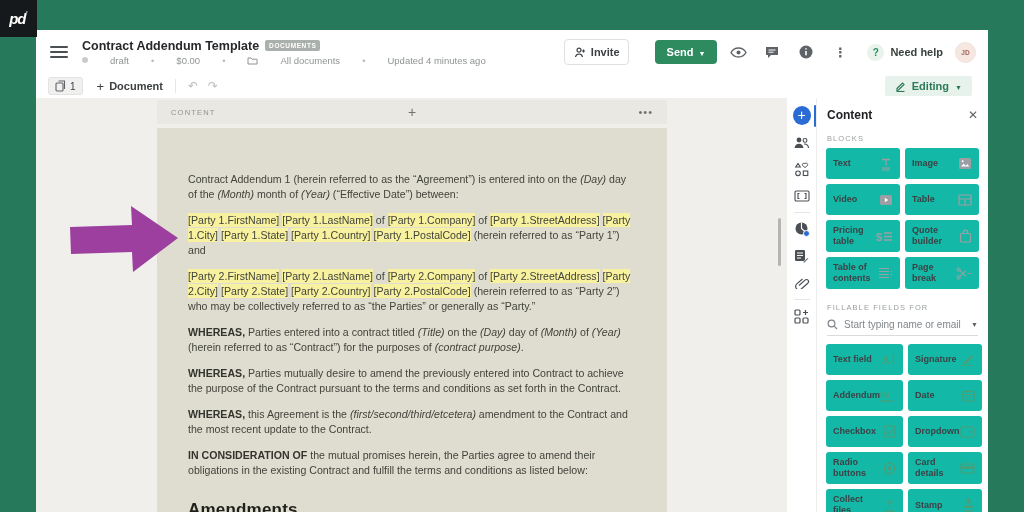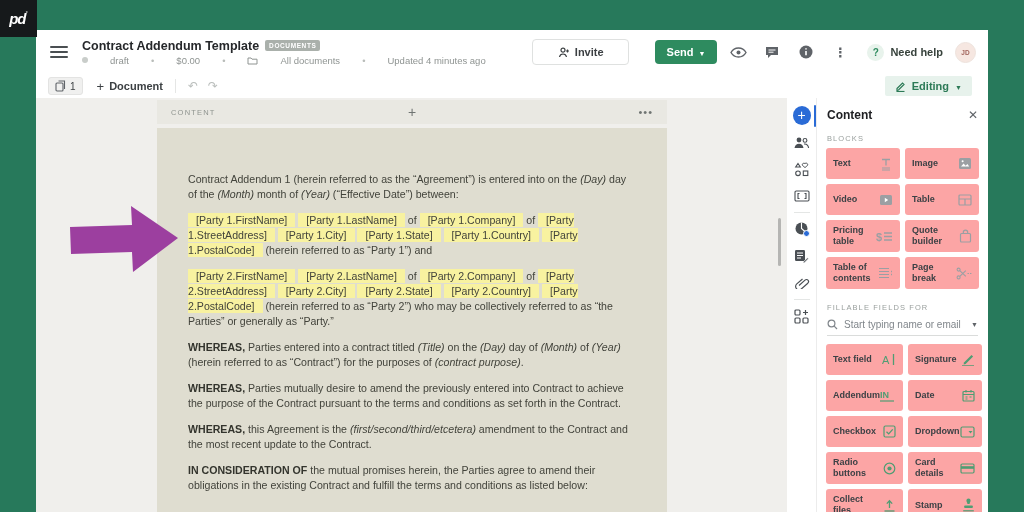--- a/index.html
+++ b/index.html
@@ -19,21 +19,21 @@
   .hamburger i { display:block; height:2px; background:#4a4f52; border-radius:1px; }
   .title-wrap { display:flex; flex-direction:column; gap:2px; }
   .title-row { display:flex; align-items:center; gap:6px; }
   .doc-title { font-size:12.5px; font-weight:bold; color:#26282b; }
   .badge { background:#aab0ab; color:#fff; font-size:6.5px; font-weight:bold; letter-spacing:.6px; padding:2px 4px; border-radius:2px; }
   .meta-row { display:flex; align-items:center; gap:22px; font-size:9.5px; color:#8f9492; }
   .meta-dot { width:6px; height:6px; border-radius:50%; background:#c9cdca; display:inline-block; }
   .meta-sep { color:#b9bdba; }
   .spacer { flex:1; }
   .btn { display:flex; align-items:center; gap:5px; border-radius:4px; font-size:11px; font-weight:bold; cursor:pointer; }
-  .btn-invite { background:#fff; border:1px solid #dfe1e0; color:#3c4043; padding:6px 24px; }
+  .btn-invite { background:#fff; border:1px solid #dfe1e0; color:#3c4043; padding:6px 8px; }
   .btn-send { background:#2e8b5f; color:#fff; padding:6px 12px; margin-left:26px; }
   .caret { font-size:7px; position:relative; top:1px; }
   .top-ico { width:26px; height:26px; display:flex; align-items:center; justify-content:center; margin-left:8px; cursor:pointer; color:#5f6368; }
   .kebab { font-size:13px; color:#5f6368; font-weight:bold; letter-spacing:0; }
   .help { display:flex; align-items:center; gap:6px; margin-left:14px; cursor:pointer; }
   .qmark { width:17px; height:17px; border-radius:50%; background:#e8f3ec; color:#2e8b5f; font-size:10px; font-weight:bold; display:flex; align-items:center; justify-content:center; }
   .help-label { font-size:11px; font-weight:bold; color:#37423c; }
   .avatar { width:21px; height:21px; border-radius:50%; background:#f6e7e1; color:#a2645c; font-size:6.5px; font-weight:bold; display:flex; align-items:center; justify-content:center; margin-left:12px; cursor:pointer; border:1px solid #eee3dd; }
 
   
@@ -51,42 +51,42 @@
   .canvas { width:751px; position:relative; background:#f0efec; overflow:hidden; }
   .band { position:absolute; left:121px; top:2px; width:510px; height:24px; background:#e9e8e2; display:flex; align-items:center; padding:0 14px; }
   .band-label { font-size:7.5px; letter-spacing:1.2px; color:#8f948f; }
   .band-plus { position:absolute; left:0; right:0; text-align:center; font-size:14px; color:#6f7472; cursor:pointer; }
   .band-more { margin-left:auto; font-size:11px; color:#6f7472; letter-spacing:1px; cursor:pointer; position:relative; }
   .page { position:absolute; left:121px; top:30px; width:510px; bottom:0; background:#dfddd0; padding:44px 34px 0 31px; }
   .doc-text { font-size:10.6px; line-height:15px; color:#42433b; }
   .doc-text p { margin-bottom:11px; }
   .doc-text .b { font-weight:bold; color:#33342d; }
   .doc-text .i { font-style:italic; }
-  .doc-text .hl { background:#f8f2a0; padding:1px 8px; }
+  .doc-text .hl { background:#f8f2a0; padding:1px 0; }
   .doc-heading { font-size:17px; font-weight:bold; color:#1f201b; margin-top:22px; letter-spacing:.2px; }
   .canvas-scrollthumb { position:absolute; right:6px; top:120px; width:3px; height:48px; background:#b5b5b3; border-radius:2px; cursor:pointer; }
 
   
   .anno-arrow { position:absolute; left:66px; top:196px; z-index:9; pointer-events:none; }
 
   
   .sidebar { flex:1; display:flex; min-width:0; }
   .rail { width:29px; display:flex; flex-direction:column; align-items:center; padding-top:8px; gap:9px; position:relative; }
   .rail .active-bar { position:absolute; right:0; top:7px; width:2px; height:22px; background:#2a6bd6; border-radius:1px; }
   .rail-ico { width:18px; height:18px; display:flex; align-items:center; justify-content:center; cursor:pointer; position:relative; }
   .rail-hr { width:16px; height:1px; background:#e4e6e5; margin:-2px 0; }
   .add-circle { width:19px; height:19px; border-radius:50%; background:#2a6bd6; color:#fff; font-size:14px; line-height:1; display:flex; align-items:center; justify-content:center; }
 
   .panel { flex:1; border-left:1px solid #ececec; display:flex; flex-direction:column; padding:0 0 6px; overflow:hidden; }
   .panel-head { display:flex; align-items:center; padding:10px 10px 6px; }
   .panel-title { font-size:12px; font-weight:bold; color:#202124; }
   .panel-close { margin-left:auto; font-size:12px; color:#5f6368; cursor:pointer; }
   .section-label { font-size:7.5px; letter-spacing:1.1px; color:#9aa09e; padding:6px 10px 5px; }
   .tile-grid { display:grid; grid-template-columns:1fr 1fr; gap:5px; padding:0 9px; }
-  .tile { background:#fca5a5; border-radius:3px; min-height:31px; display:flex; align-items:center; justify-content:space-between; padding:5px 7px; cursor:pointer; }
+  .tile { background:#14b8a6; border-radius:3px; min-height:31px; display:flex; align-items:center; justify-content:space-between; padding:5px 7px; cursor:pointer; }
   .tile-label { font-size:9px; font-weight:bold; color:#3c4145; line-height:11px; max-width:52px; }
   .tile-ico { flex:0 0 auto; display:flex; align-items:center; justify-content:center; }
   .search-row { display:flex; align-items:center; gap:6px; margin:2px 10px 8px; padding-bottom:5px; border-bottom:1px solid #dadcdb; }
   .search-input { border:none; outline:none; background:transparent; flex:1; font-size:10px; color:#555; font-family:inherit; min-width:0; }
   .search-input::placeholder { color:#80868b; }
   .search-caret { font-size:7px; color:#5f6368; }
   svg { display:block; }
 </style>
 </head>
 <body>

